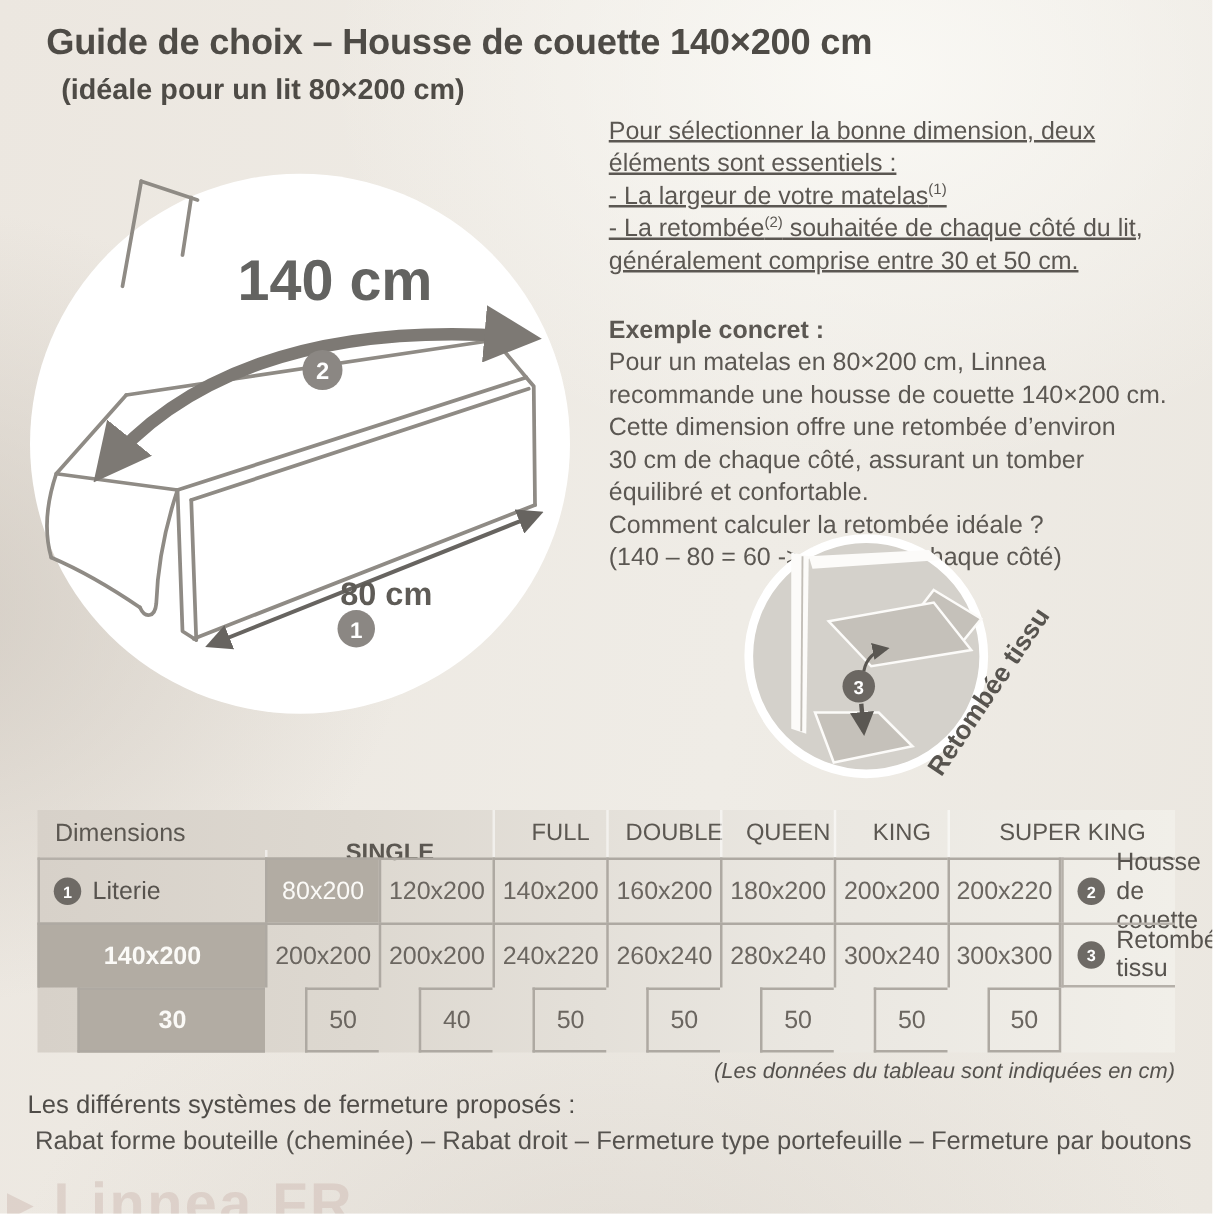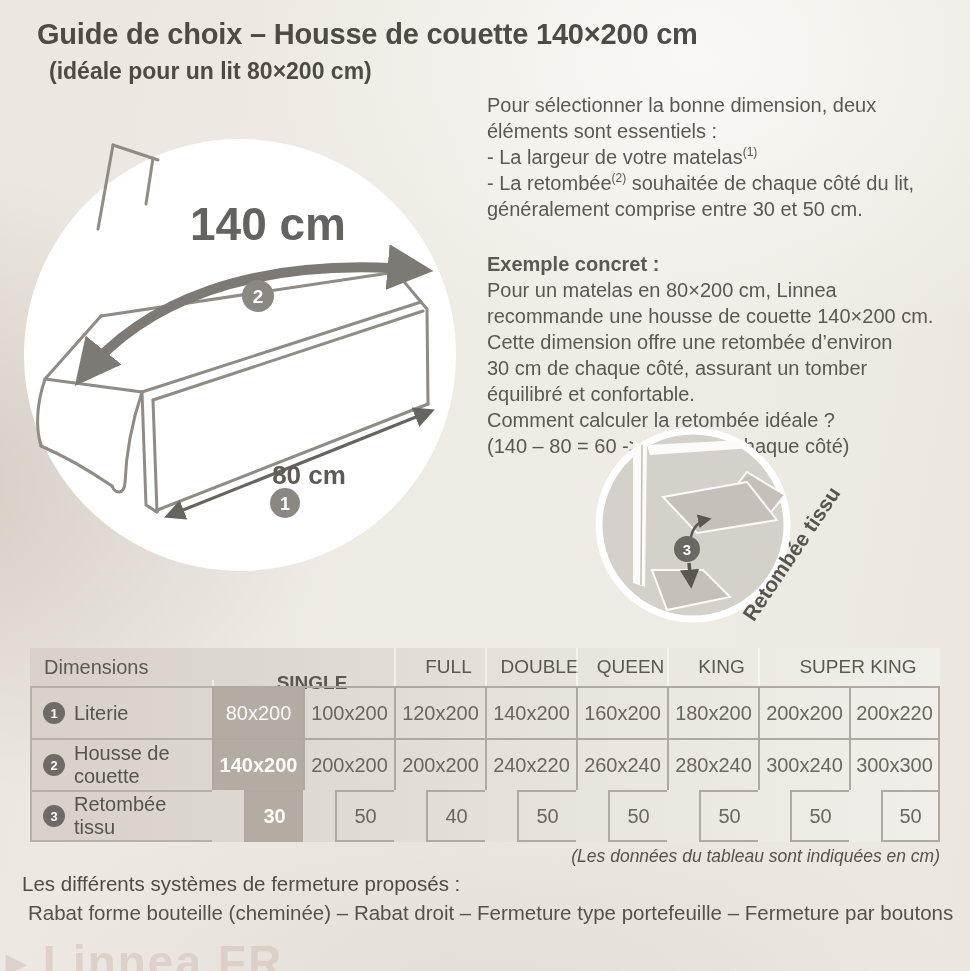--- a/index.html
+++ b/index.html
@@ -9,21 +9,21 @@
     background:
       radial-gradient(75% 55% at 72% 6%, rgba(250,249,245,.95), rgba(250,249,245,0) 60%),
       radial-gradient(70% 55% at -8% 50%, rgba(196,188,178,.62), rgba(196,188,178,0) 60%),
       radial-gradient(90% 60% at 50% 108%, rgba(203,194,184,.40), rgba(203,194,184,0) 55%),
       linear-gradient(100deg,#ece7e0,#efece6 60%,#ebe7e0);
   }
   .title{position:absolute;left:37px;top:18px;font-size:29px;font-weight:700;color:#4e4b46;letter-spacing:-.2px;}
   .subtitle{position:absolute;left:37px;top:58px;font-size:23px;font-weight:700;color:#4e4b46;margin-left:12px;}
   .txtblock{position:absolute;left:487px;width:478px;font-size:20px;line-height:26px;color:#5b5752;}
   .txtblock sup{font-size:12px;line-height:0;}
-  .intro{top:92px;}
+  .intro{top:92px;text-decoration:underline;}
   .example{top:219px;}
   .bold{font-weight:700;margin-top:32px;}
   .rot-label{
     position:absolute;left:738px;top:612px;font-size:21px;font-weight:700;color:#57544f;
     transform:rotate(-56deg);transform-origin:0 0;white-space:nowrap;
   }
   
   .tbl{
     position:absolute;left:30px;top:648px;width:910px;
     display:grid;grid-template-columns:182px repeat(8,91px);grid-template-rows:38px 52px 52px 52px;
@@ -144,21 +144,20 @@
     <div class="h">DOUBLE</div>
     <div class="h">QUEEN</div>
     <div class="h">KING</div>
     <div class="h" style="grid-column:8 / span 2;">SUPER KING</div>
 
     <div class="lc">
       <span class="bdg">1</span>
       <span>Literie</span>
     </div>
     <div class="c hl">80x200</div>
-    <div class="c">100x200</div>
     <div class="c">120x200</div>
     <div class="c">140x200</div>
     <div class="c">160x200</div>
     <div class="c">180x200</div>
     <div class="c">200x200</div>
     <div class="c lastcol">200x220</div>
 
     <div class="lc">
       <span class="bdg">2</span>
       <span>Housse de couette</span>

